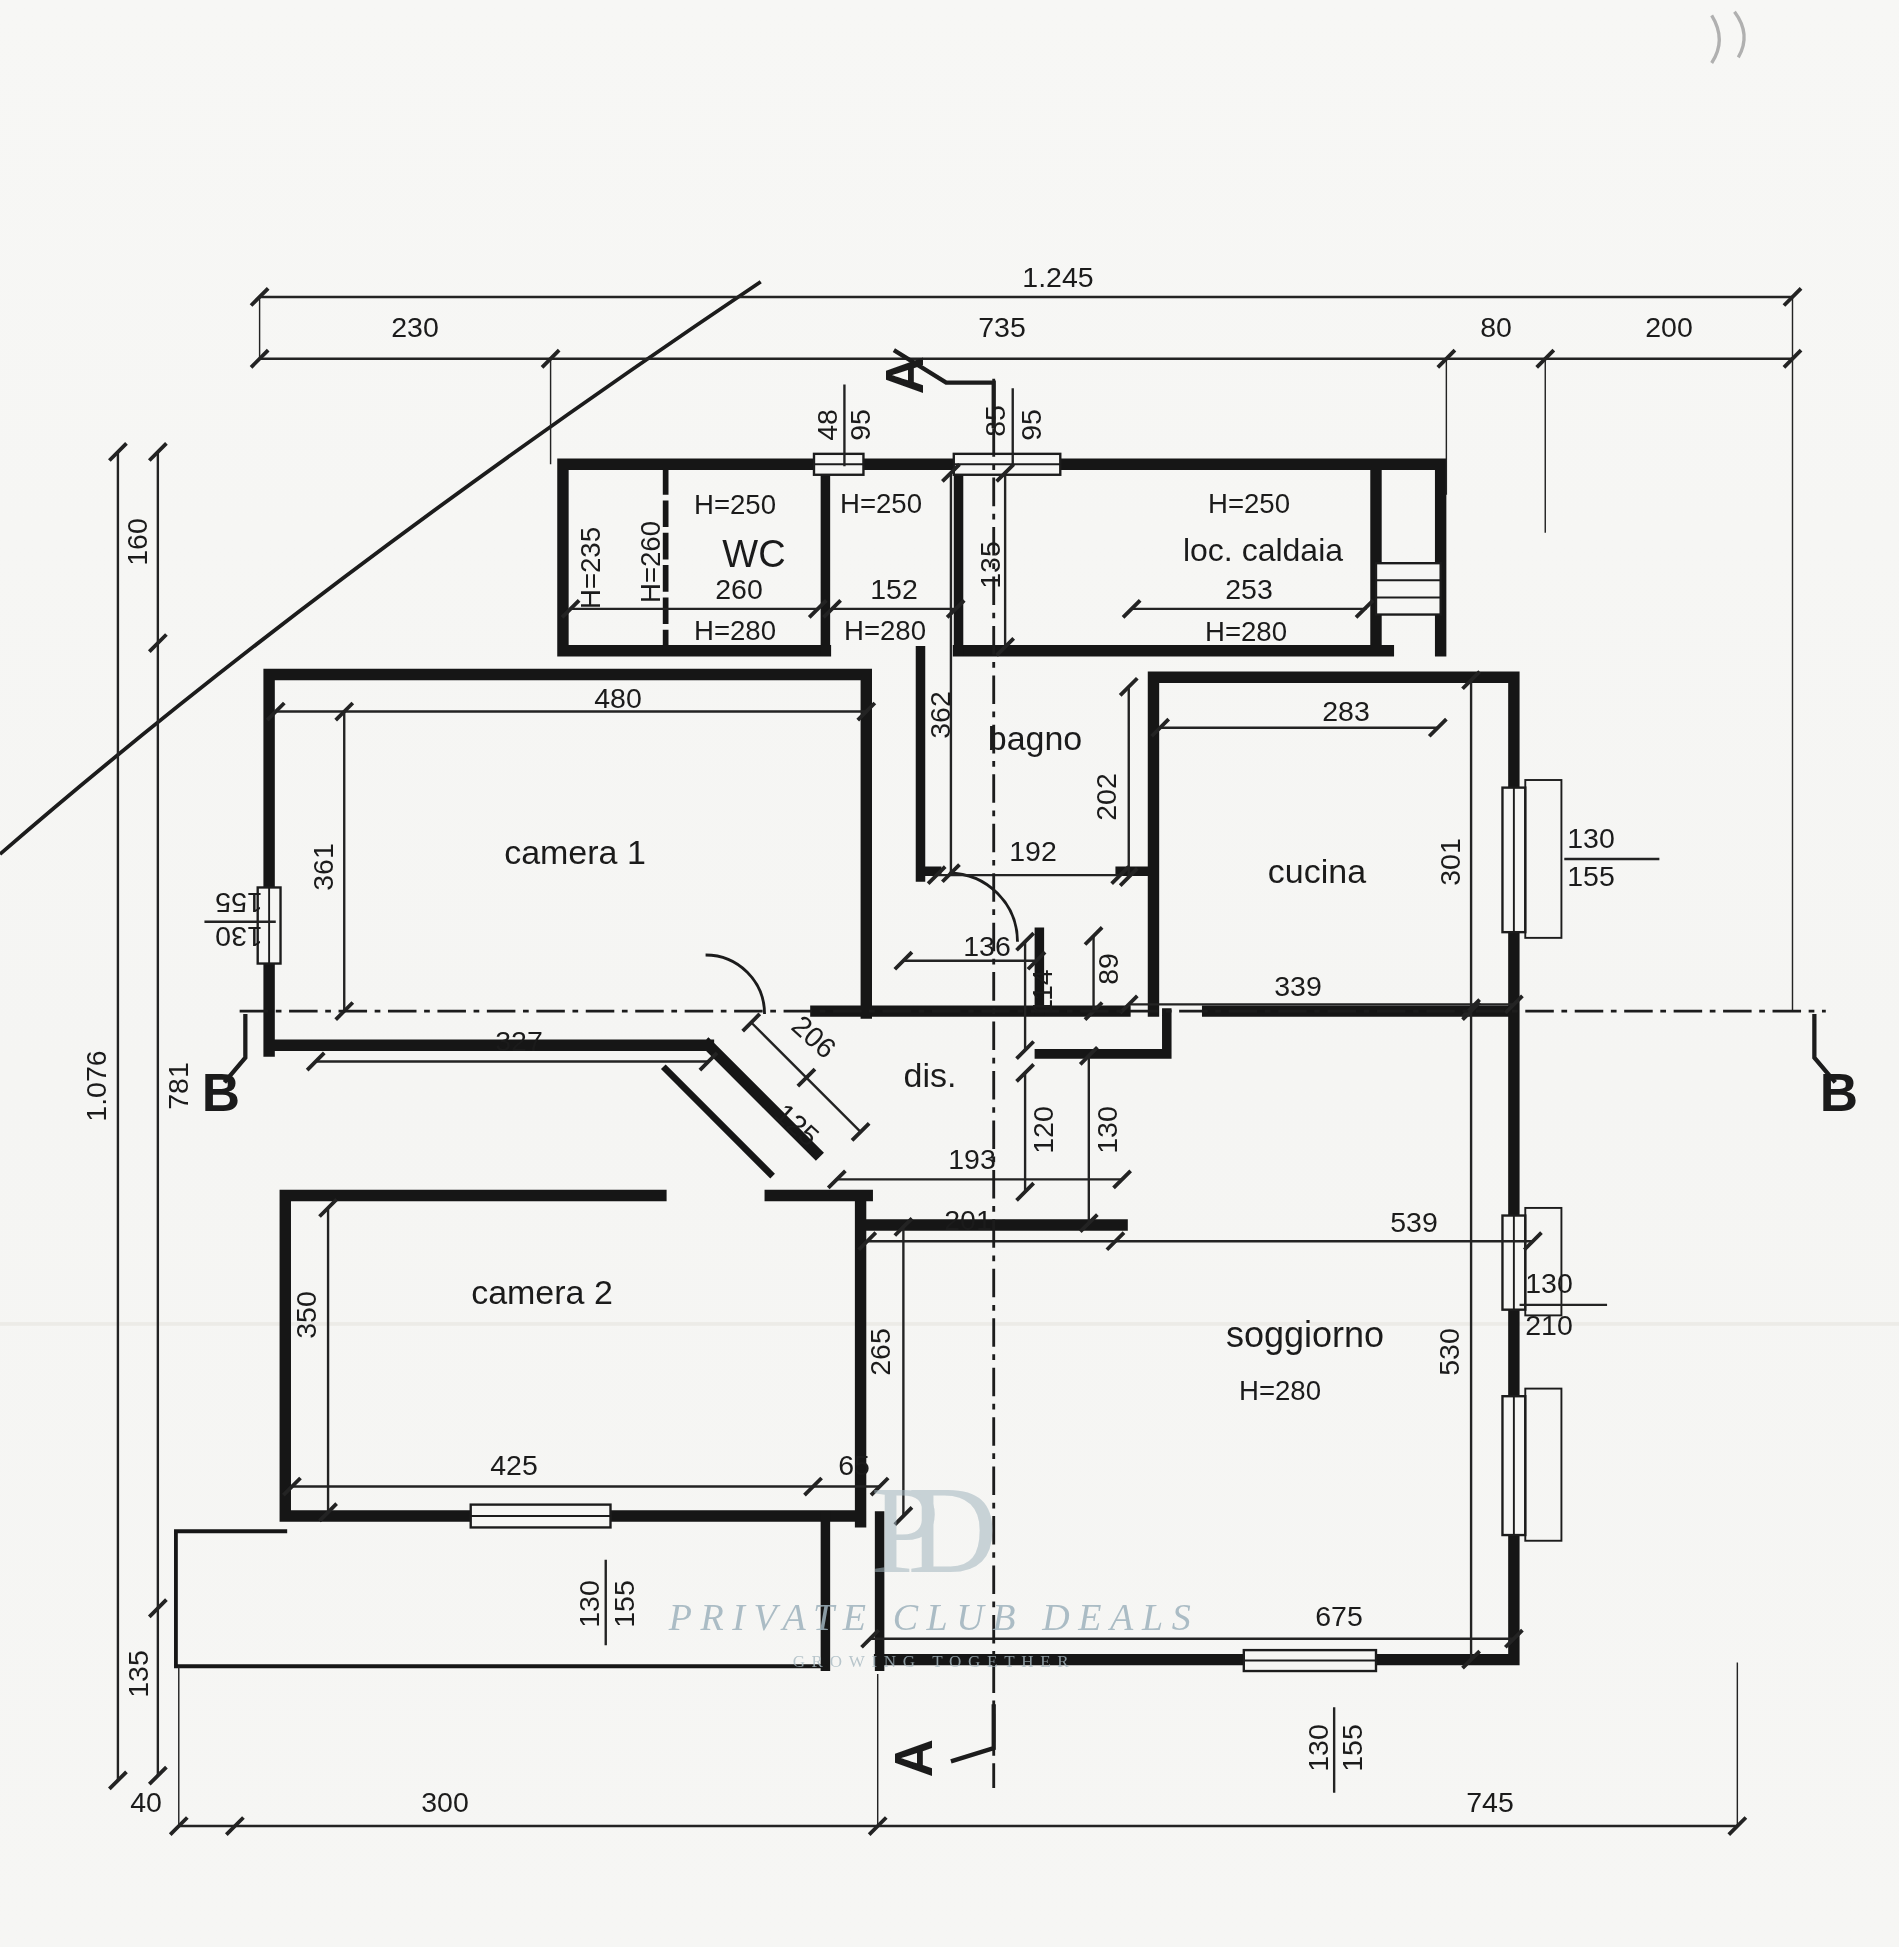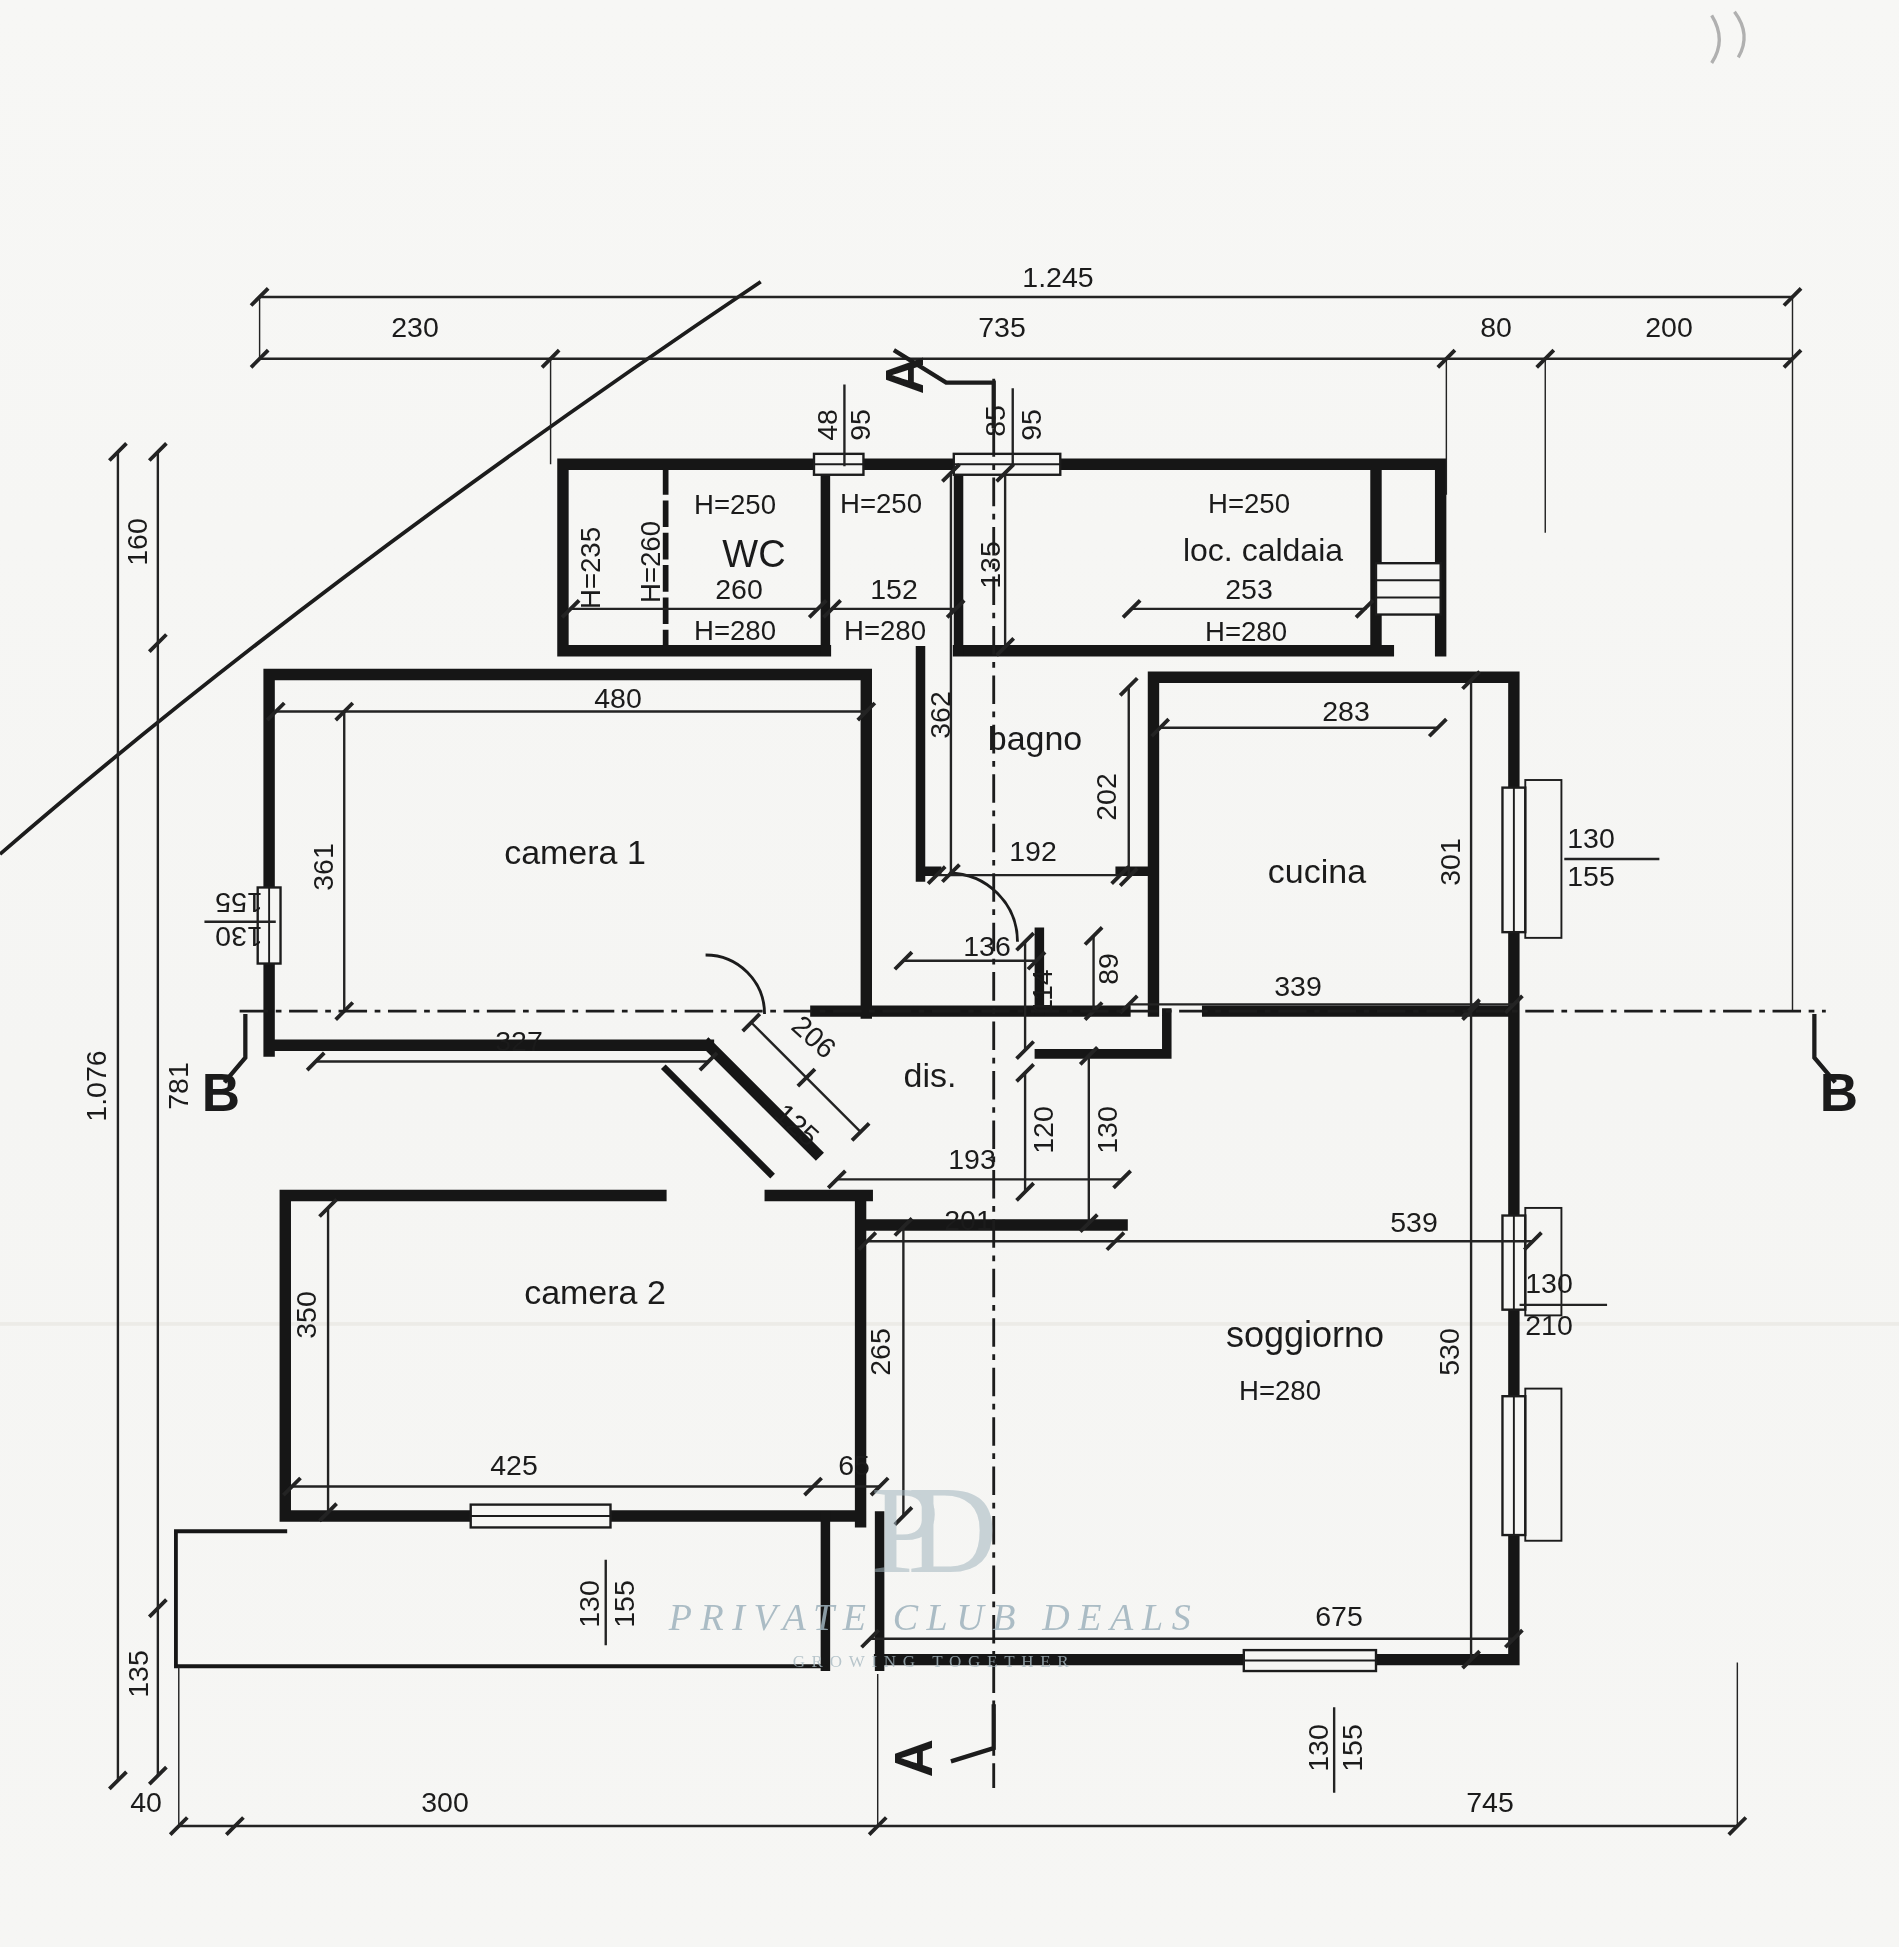--- a/index.html
+++ b/index.html
@@ -184,21 +184,21 @@
       <div class="lbl hgt" style="left: 885px; top: 631px; transform: translate(-50%, -50%);">H=280</div>
       <div class="lbl hgt" style="left: 1249px; top: 504px; transform: translate(-50%, -50%);">H=250</div>
       <div class="lbl hgt" style="left: 1246px; top: 632px; transform: translate(-50%, -50%);">H=280</div>
       <div class="lbl hgt" style="left: 1280px; top: 1391px; transform: translate(-50%, -50%);">H=280</div>
       <div class="lbl room" style="left: 754px; top: 554px; font-size: 38px; transform: translate(-50%, -50%);">WC</div>
       <div class="lbl room" style="left: 1263px; top: 550px; font-size: 32px; transform: translate(-50%, -50%);">loc. caldaia</div>
       <div class="lbl room" style="left: 1035px; top: 738px; transform: translate(-50%, -50%);">bagno</div>
       <div class="lbl room" style="left: 575px; top: 852px; transform: translate(-50%, -50%);">camera 1</div>
       <div class="lbl room" style="left: 1317px; top: 871px; transform: translate(-50%, -50%);">cucina</div>
       <div class="lbl room" style="left: 930px; top: 1075px; transform: translate(-50%, -50%);">dis.</div>
-      <div class="lbl room" style="left: 595px; top: 1292px; transform: translate(-50%, -50%);">camera 2</div>
+      <div class="lbl room" style="left: 542px; top: 1292px; transform: translate(-50%, -50%);">camera 2</div>
       <div class="lbl room" style="left: 1305px; top: 1335px; font-size: 36px; transform: translate(-50%, -50%);">soggiorno</div>
       <div class="lbl mark" style="left: 904px; top: 375px; transform: translate(-50%, -50%) rotate(-90deg);">A</div>
       <div class="lbl mark" style="left: 913px; top: 1758px; transform: translate(-50%, -50%) rotate(-90deg);">A</div>
       <div class="lbl mark" style="left: 221px; top: 1092px; transform: translate(-50%, -50%);">B</div>
       <div class="lbl mark" style="left: 1839px; top: 1092px; transform: translate(-50%, -50%);">B</div>
     </div>
 
   <div class="watermark">
     <div class="wm-logo">PD</div>
     <div class="wm-title">PRIVATE CLUB DEALS</div>

